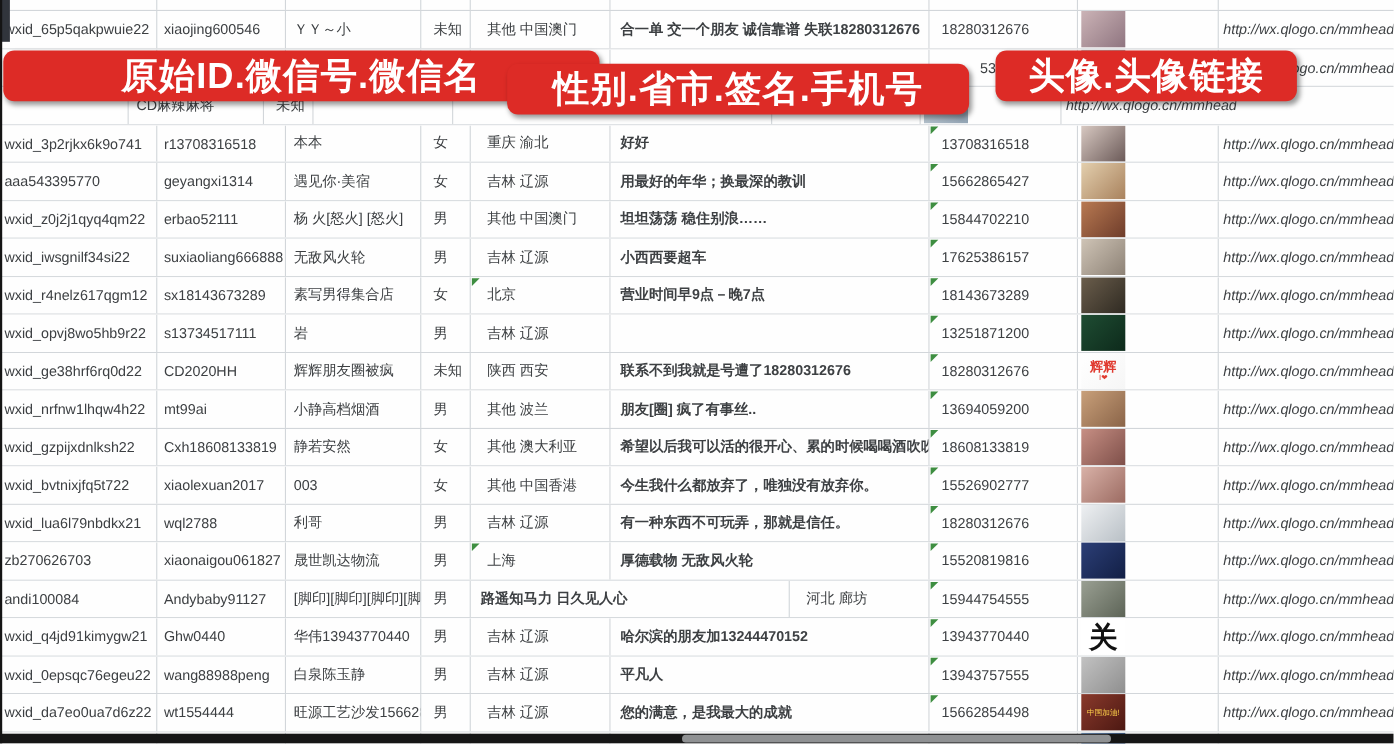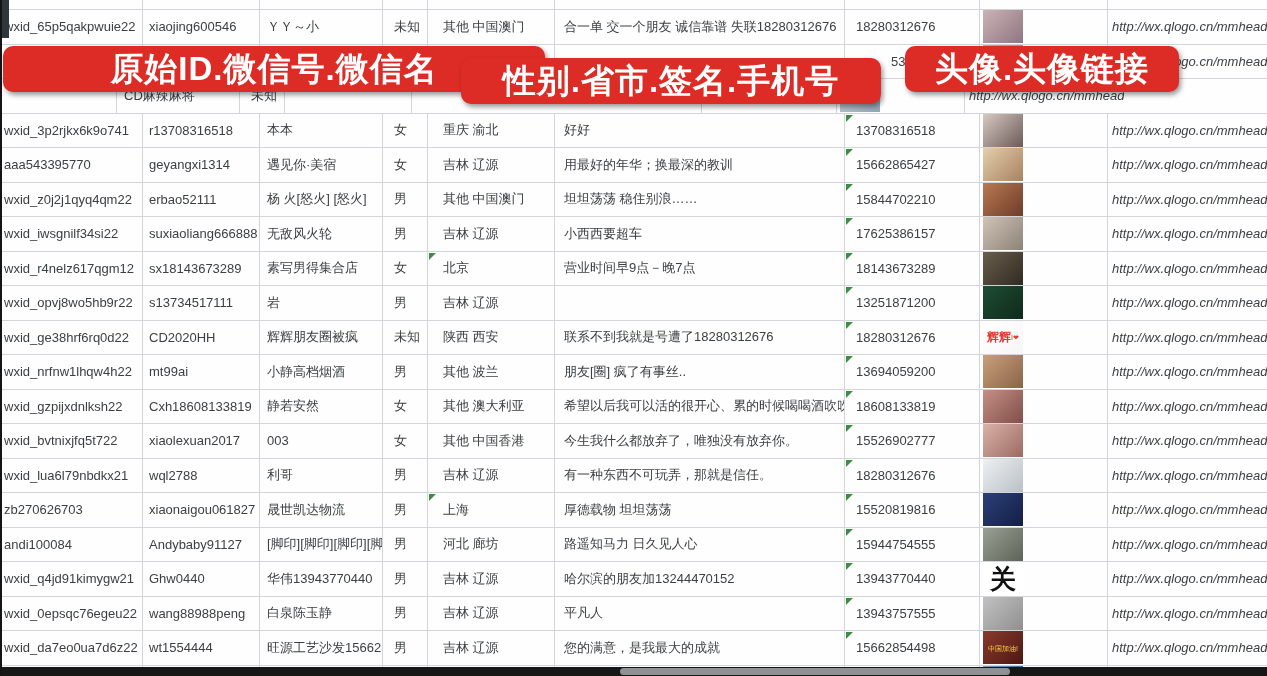--- a/index.html
+++ b/index.html
@@ -17,27 +17,27 @@
   .cell{
     box-sizing:border-box;border-right:1px solid #d2d6da;overflow:hidden;
     white-space:nowrap;display:flex;align-items:center;position:relative;
     font-size:13px;
   }
   .c-wxid{width:143px;padding-left:4px;}
   .c-weixin{width:117px;padding-left:6px;}
   .c-name{width:123px;padding-left:7px;}
   .c-gender{width:45px;padding-left:11px;}
   .c-region{width:127px;padding-left:15px;}
-  .c-signature{width:290px;padding-left:9px;}
+  .c-signature{width:290px;padding-left:9px;font-weight:bold;}
   .c-phone{width:135px;padding-left:11px;}
   .c-avatar{width:128px;padding-left:3px;}
   .c-url{width:159px;padding-left:4px;border-right:none;font-style:italic;}
   .avatar{
     width:40px;height:33px;flex:0 0 40px;align-self:center;overflow:hidden;
-    display:flex;flex-direction:row;align-items:center;justify-content:center;
+    display:flex;flex-direction:column;align-items:center;justify-content:center;
   }
   .row-partial .avatar{align-self:flex-start;height:100%;}
   .av-text{font-weight:bold;line-height:1;}
   .av-sub{font-size:7px;line-height:1;margin-top:1px;}
   .mark{
     position:absolute;left:1px;top:1px;width:0;height:0;
     border-top:7px solid #3e8e41;border-right:7px solid transparent;
   }
   .banner{
     position:absolute;top:46px;height:46px;z-index:5;
@@ -509,21 +509,21 @@
       <span>晟世凯达物流</span>
     </div>
     <div class="cell c-gender">
       <span>男</span>
     </div>
     <div class="cell c-region">
       <span>上海</span>
     <span class="mark"></span>
           </div>
     <div class="cell c-signature">
-      <span>厚德载物 坦坦荡荡</span>
+      <span>厚德载物 无敌风火轮</span>
     </div>
     <div class="cell c-phone">
       <span>15520819816</span>
     <span class="mark"></span>
           </div>
     <div class="cell c-avatar">
       <div class="avatar" style="background: linear-gradient(135deg, rgb(44, 63, 119), rgb(18, 31, 69));"></div>
     </div>
     <div class="cell c-url">
       <span>http://wx.qlogo.cn/mmhead</span>
@@ -535,25 +535,25 @@
     </div>
     <div class="cell c-weixin">
       <span>Andybaby91127</span>
     </div>
     <div class="cell c-name">
       <span>[脚印][脚印][脚印][脚印]</span>
     </div>
     <div class="cell c-gender">
       <span>男</span>
     </div>
+    <div class="cell c-signature">
+      <span>路遥知马力 日久见人心</span>
+    </div>
     <div class="cell c-region">
       <span>河北 廊坊</span>
-    </div>
-    <div class="cell c-signature">
-      <span>路遥知马力 日久见人心</span>
     </div>
     <div class="cell c-phone">
       <span>15944754555</span>
     <span class="mark"></span>
           </div>
     <div class="cell c-avatar">
       <div class="avatar" style="background: linear-gradient(135deg, rgb(154, 160, 147), rgb(93, 100, 87));"></div>
     </div>
     <div class="cell c-url">
       <span>http://wx.qlogo.cn/mmhead</span>

